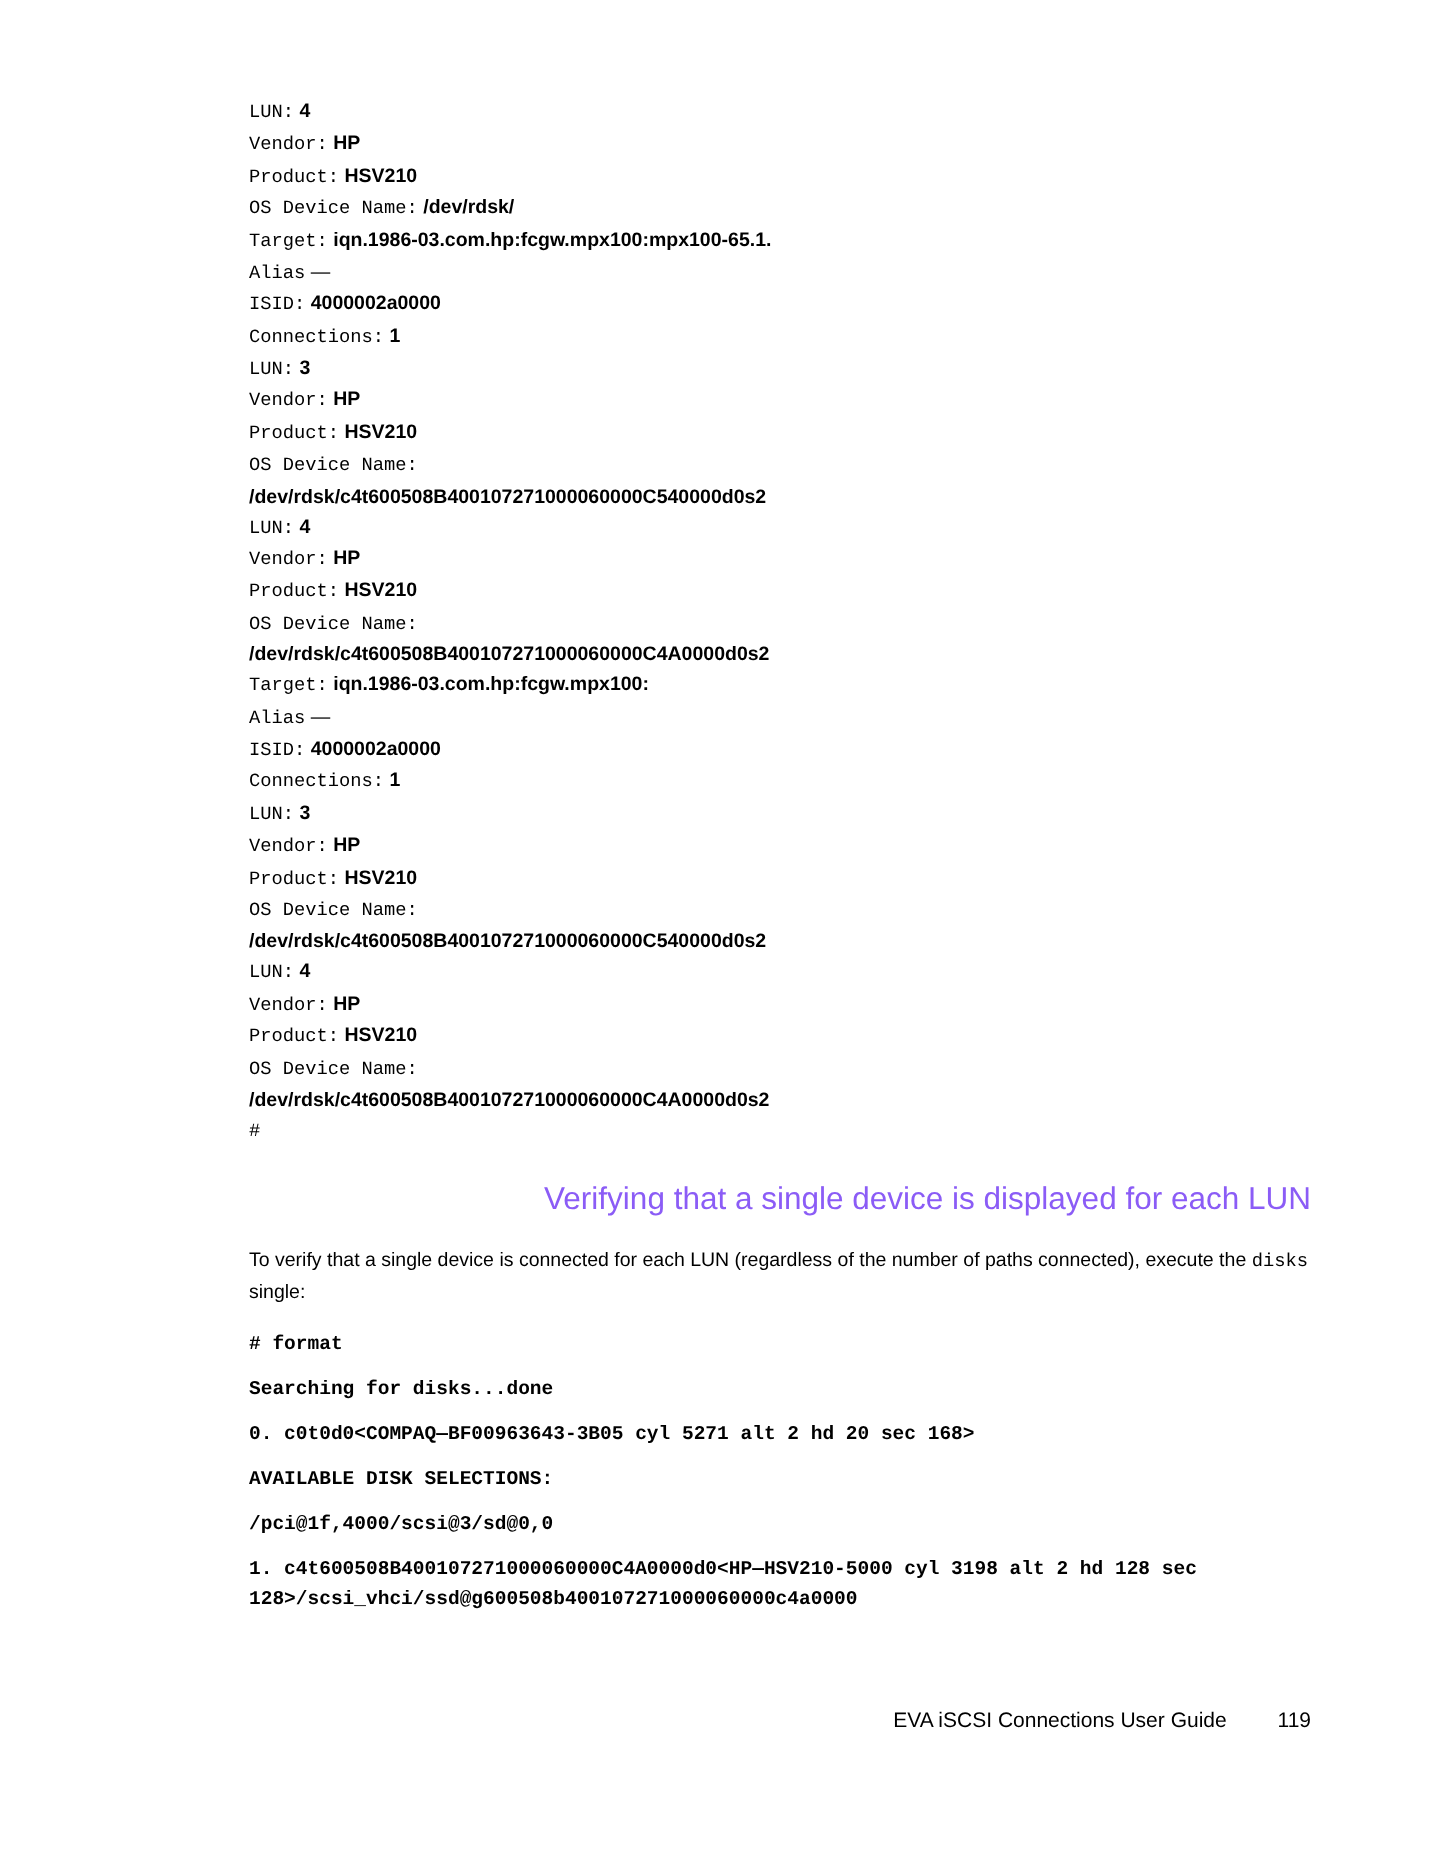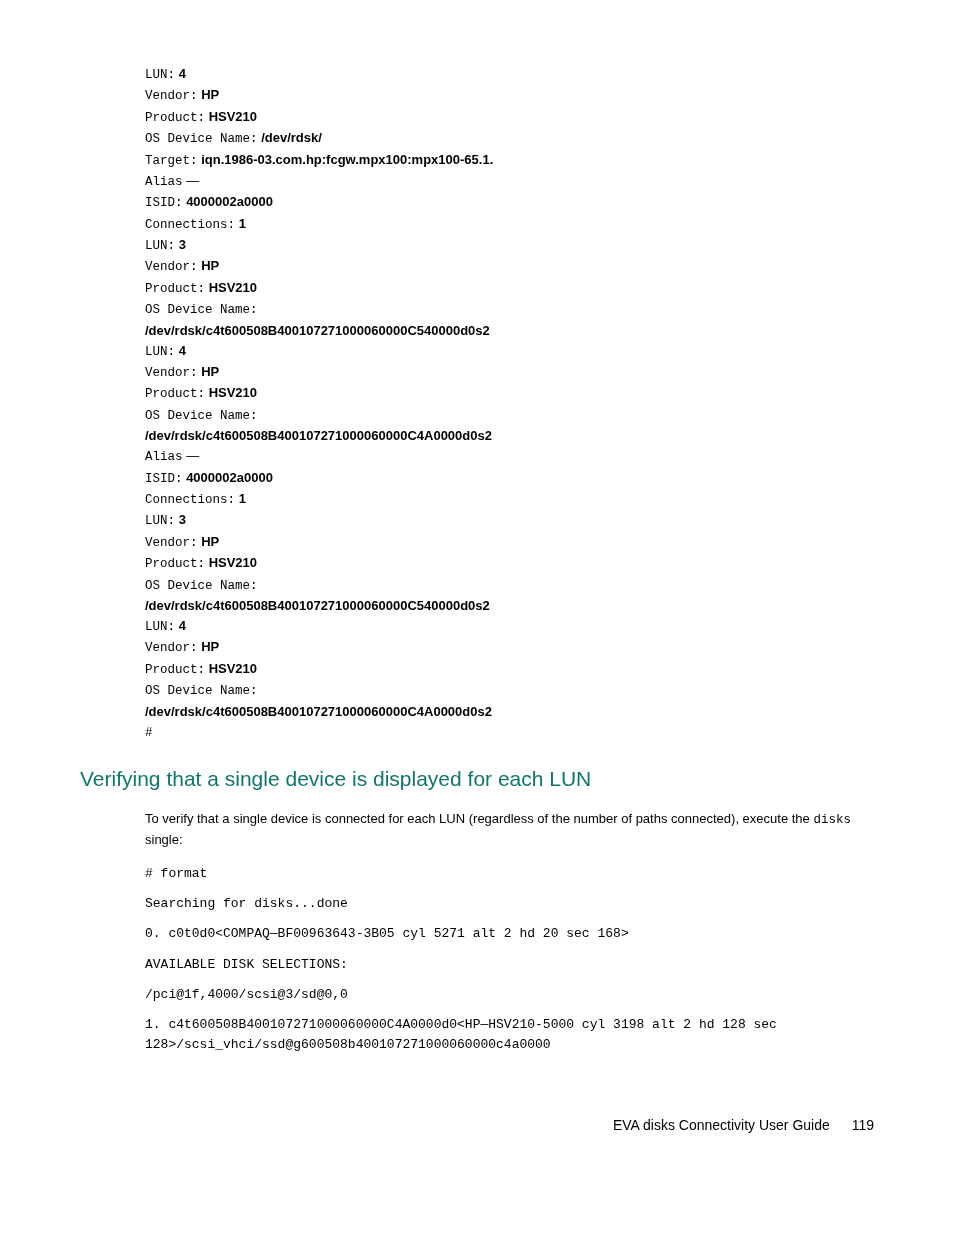--- a/index.html
+++ b/index.html
@@ -7,58 +7,59 @@
     font-size: 13px;
     color: #000;
     margin: 0;
     padding: 64px 80px 50px 80px;
     width: 954px;
     box-sizing: border-box;
     background: #fff;
     line-height: 1.55;
   }
   .content-block {
-    margin-left: 65px;
+    margin-left: 86px;
   }
   .mono {
     font-family: "Courier New", Courier, monospace;
     font-size: 12.5px;
   }
   .bold {
     font-weight: bold;
     font-family: Arial, Helvetica, sans-serif;
     font-size: 13px;
   }
   .line {
     margin: 0;
     white-space: pre-wrap;
   }
   h2.section {
     font-family: Arial, Helvetica, sans-serif;
     font-weight: 300;
     font-size: 21px;
-    color: #0f766e;
+    color: #8b5cf6;
     margin: 20px 0 12px 0;
+    text-align: right;
   }
   .para {
     margin-bottom: 14px;
   }
   .code-out {
     font-family: "Courier New", Courier, monospace;
     font-size: 13px;
     line-height: 1.55;
     white-space: pre-wrap;
   }
-  .code-out .cmd-line { margin-bottom: 10px; }
+  .code-out .cmd-line { margin-bottom: 10px; font-weight: bold; }
   .footer {
     margin-top: 60px;
     text-align: right;
     font-size: 14px;
   }
-  .footer .pnum { margin-left: 18px; }
+  .footer .pnum { margin-left: 30px; }
 </style>
 </head>
 <body>
 
 <div class="content-block" id="top-lines">
     <p class="line"><span class="mono">LUN:</span> <span class="bold">4</span></p>
     <p class="line"><span class="mono">Vendor:</span> <span class="bold">HP</span></p>
     <p class="line"><span class="mono">Product:</span> <span class="bold">HSV210</span></p>
     <p class="line"><span class="mono">OS Device Name:</span> <span class="bold">/dev/rdsk/</span></p>
     <p class="line"><span class="mono">Target:</span> <span class="bold">iqn.1986-03.com.hp:fcgw.mpx100:mpx100-65.1.</span></p>
@@ -68,20 +69,21 @@
     <p class="line"><span class="mono">LUN:</span> <span class="bold">3</span></p>
     <p class="line"><span class="mono">Vendor:</span> <span class="bold">HP</span></p>
     <p class="line"><span class="mono">Product:</span> <span class="bold">HSV210</span></p>
     <p class="line"><span class="mono">OS Device Name:</span></p>
     <p class="line"><span class="bold">/dev/rdsk/c4t600508B400107271000060000C540000d0s2</span></p>
     <p class="line"><span class="mono">LUN:</span> <span class="bold">4</span></p>
     <p class="line"><span class="mono">Vendor:</span> <span class="bold">HP</span></p>
     <p class="line"><span class="mono">Product:</span> <span class="bold">HSV210</span></p>
     <p class="line"><span class="mono">OS Device Name:</span></p>
     <p class="line"><span class="bold">/dev/rdsk/c4t600508B400107271000060000C4A0000d0s2</span></p>
+    <p class="line"><span class="mono">Target:</span> <span class="bold">iqn.1986-03.com.hp:fcgw.mpx100:</span></p>
     <p class="line"><span class="mono">Alias</span><span> —</span></p>
     <p class="line"><span class="mono">ISID:</span> <span class="bold">4000002a0000</span></p>
     <p class="line"><span class="mono">Connections:</span> <span class="bold">1</span></p>
     <p class="line"><span class="mono">LUN:</span> <span class="bold">3</span></p>
     <p class="line"><span class="mono">Vendor:</span> <span class="bold">HP</span></p>
     <p class="line"><span class="mono">Product:</span> <span class="bold">HSV210</span></p>
     <p class="line"><span class="mono">OS Device Name:</span></p>
     <p class="line"><span class="bold">/dev/rdsk/c4t600508B400107271000060000C540000d0s2</span></p>
     <p class="line"><span class="mono">LUN:</span> <span class="bold">4</span></p>
     <p class="line"><span class="mono">Vendor:</span> <span class="bold">HP</span></p>
@@ -95,15 +97,15 @@
 
 <div class="content-block">
   <p class="para">
     <span>To verify that a single device is connected for each LUN (regardless of the number of paths connected), execute the </span><span class="mono">disks</span><span> single:</span>
   </p>
 
   <div class="code-out" id="code-block"><div class="cmd-line"># format</div><div class="cmd-line">Searching for disks...done</div><div class="cmd-line">0. c0t0d0&lt;COMPAQ—BF00963643-3B05 cyl 5271 alt 2 hd 20 sec 168&gt;</div><div class="cmd-line">AVAILABLE DISK SELECTIONS:</div><div class="cmd-line">/pci@1f,4000/scsi@3/sd@0,0</div><div class="cmd-line">1. c4t600508B400107271000060000C4A0000d0&lt;HP—HSV210-5000 cyl 3198 alt 2 hd 128 sec 128&gt;/scsi_vhci/ssd@g600508b400107271000060000c4a0000</div></div>
 </div>
 
 <div class="footer">
-  <span>EVA disks Connectivity User Guide</span>
+  <span>EVA iSCSI Connections User Guide</span>
   <span class="pnum">119</span>
 </div>
 
 </body></html>

